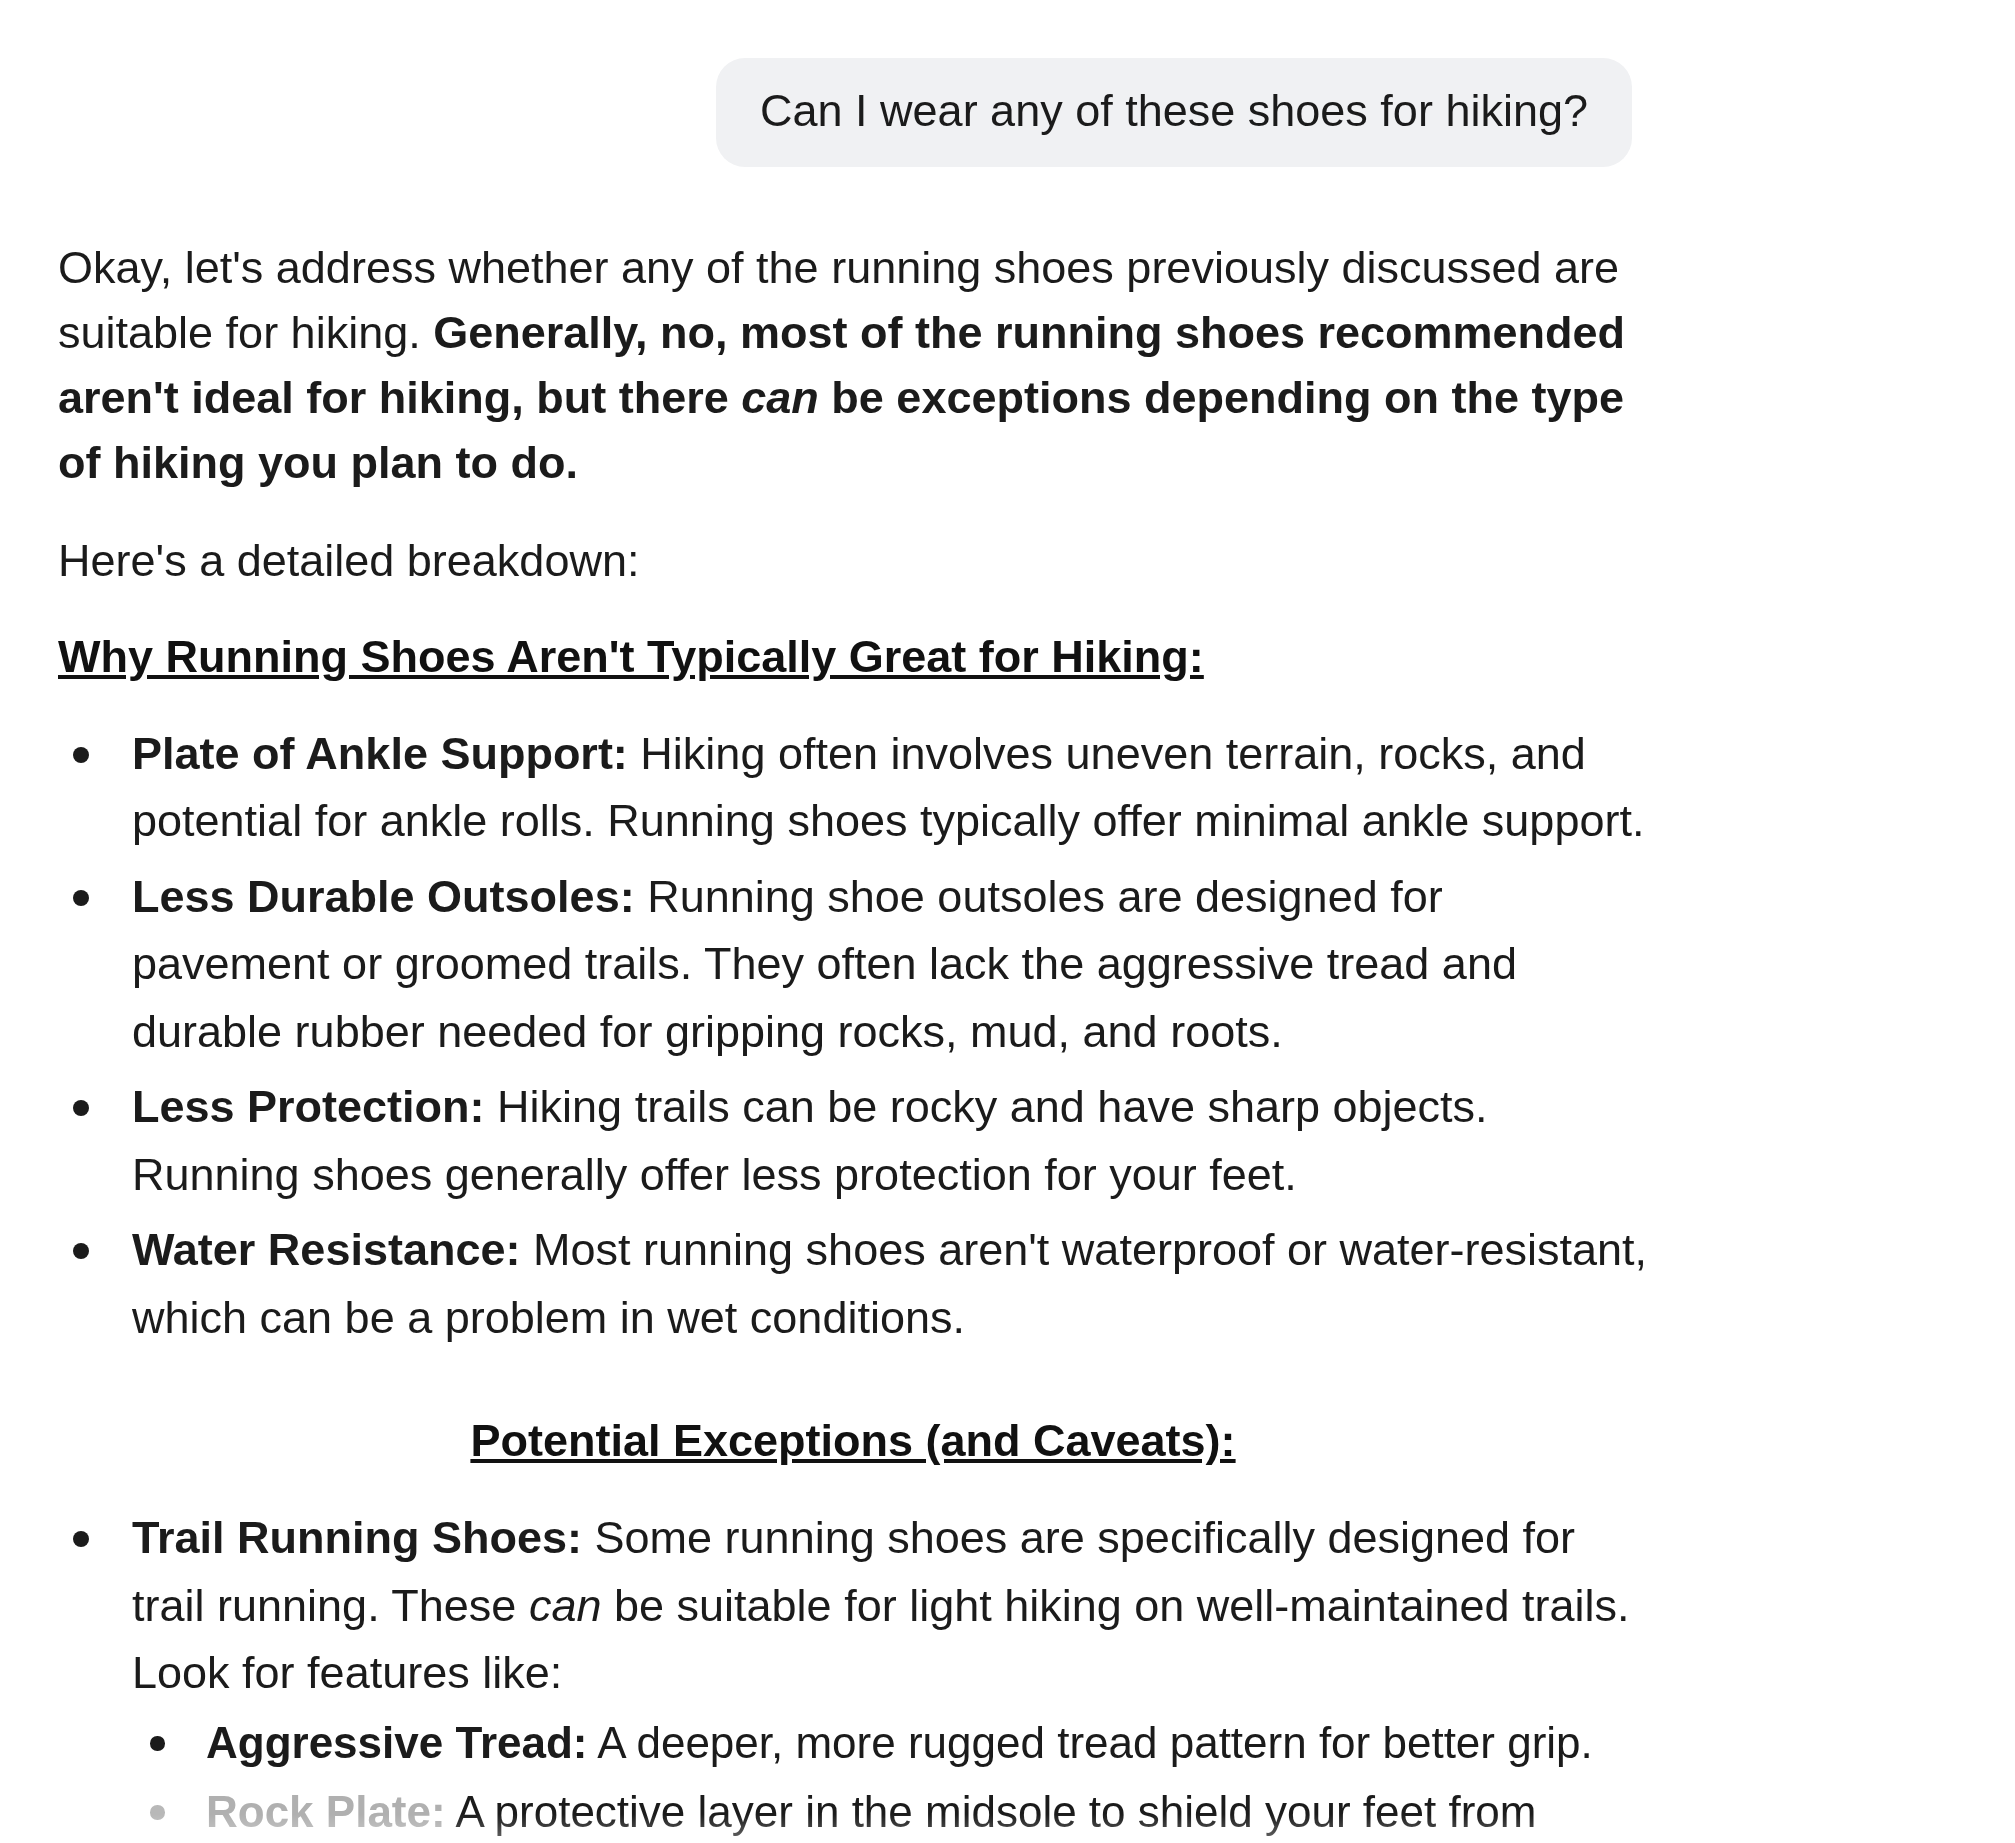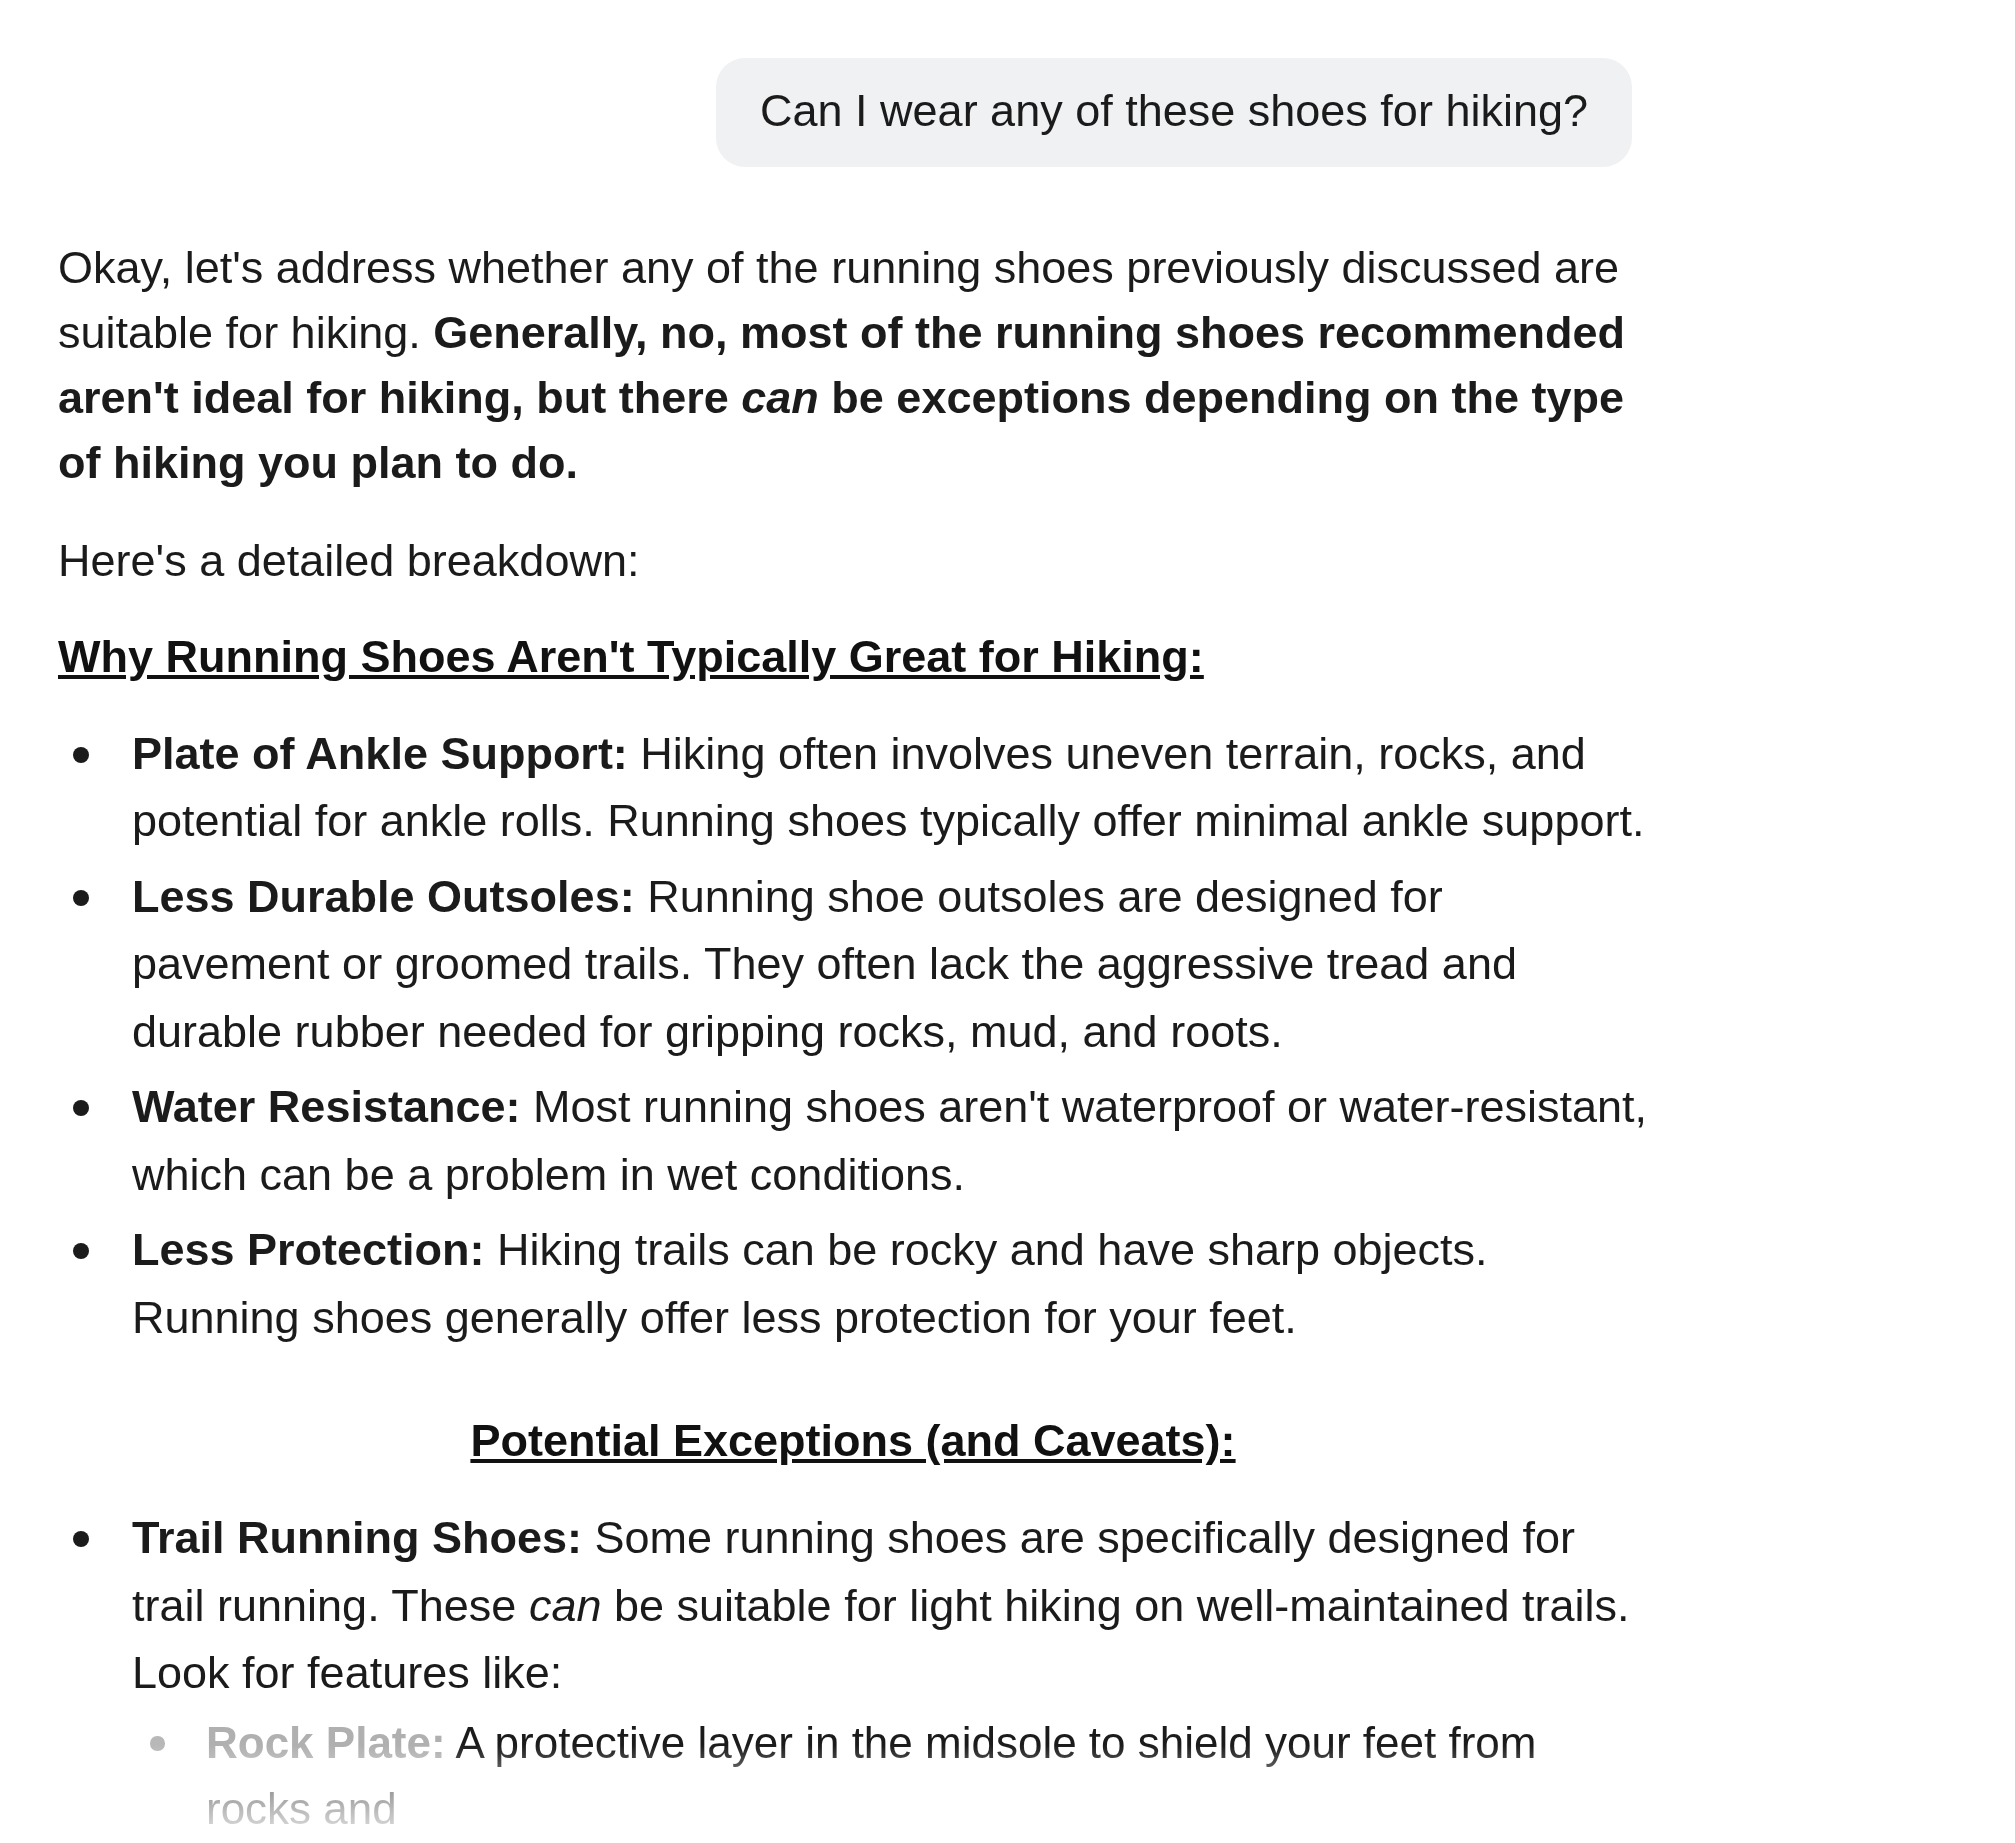--- a/index.html
+++ b/index.html
@@ -150,30 +150,31 @@
 
     <p class="para intro"><span>Okay, let's address whether any of the running shoes previously discussed are suitable for hiking. </span><b><span>Generally, no, most of the running shoes recommended aren't ideal for hiking, but there </span><i><span>can</span></i><span> be exceptions depending on the type of hiking you plan to do.</span></b></p>
 
     <p class="para">Here's a detailed breakdown:</p>
 
     <h3 class="section-heading">Why Running Shoes Aren't Typically Great for Hiking:</h3>
 
     <ul class="bullets">
       <li><b><span>Plate of Ankle Support:</span></b><span> Hiking often involves uneven terrain, rocks, and potential for ankle rolls. Running shoes typically offer minimal ankle support.</span></li>
       <li><b><span>Less Durable Outsoles:</span></b><span> Running shoe outsoles are designed for pavement or groomed trails. They often lack the aggressive tread and durable rubber needed for gripping rocks, mud, and roots.</span></li>
+      <li><b><span>Less Protection:</span></b><span> Hiking trails can be rocky and have sharp objects. Running shoes generally offer less protection for your feet.</span></li>
       <li><b><span>Water Resistance:</span></b><span> Most running shoes aren't waterproof or water-resistant, which can be a problem in wet conditions.</span></li>
-      <li><b><span>Less Protection:</span></b><span> Hiking trails can be rocky and have sharp objects. Running shoes generally offer less protection for your feet.</span></li>
     </ul>
 
     <h3 class="section-heading spaced">Potential Exceptions (and Caveats):</h3>
 
     <ul class="bullets">
       <li><b><span>Trail Running Shoes:</span></b><span> Some running shoes are specifically designed for trail running. These </span><i><span>can</span></i><span> be suitable for light hiking on well-maintained trails. Look for features like:</span>
 
         <ul class="subbullets">
+          <li><b><span>Aggressive Tread:</span></b><span> A deeper, more rugged tread pattern for better grip.</span></li>
           <li class="faded"><b><span>Rock Plate:</span></b><span> A protective layer in the midsole to shield your feet from rocks and</span></li>
         </ul>
       </li>
     </ul>
 
   </div>
 
   <div class="fade-mask"></div>
 </div>
 

